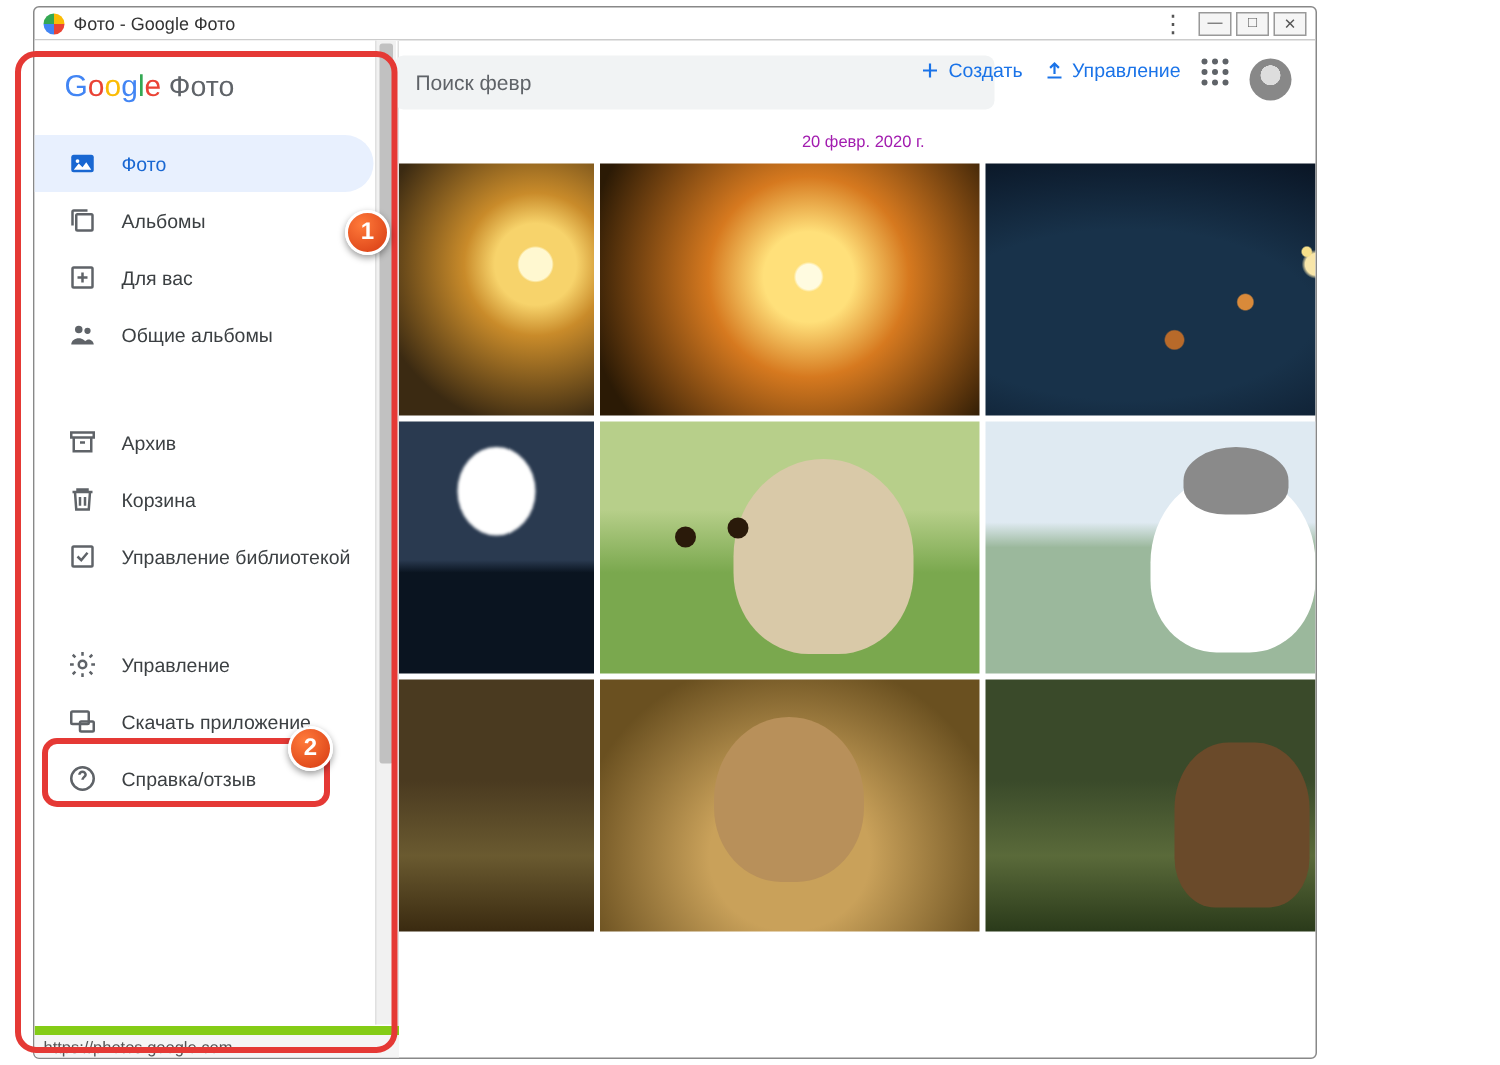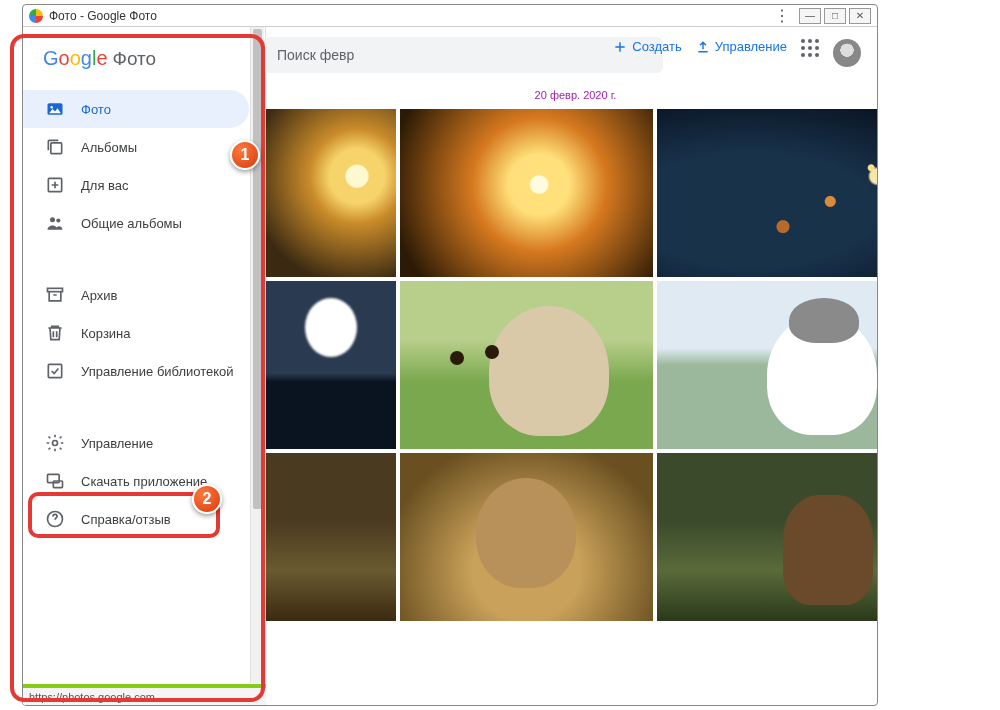--- a/index.html
+++ b/index.html
@@ -50,21 +50,21 @@
 .r3 .p2::after { content:""; position:absolute; left:30%; top:15%; width:100px; height:110px; background:#b8905a; border-radius:50% 50% 45% 45%; }
 .r3 .p3 { flex: 0 0 315px; background: linear-gradient(#3a4a2a 0 40%, #5a6a3a 70%, #2a3a1a 100%); position:relative; }
 .r3 .p3::after { content:""; position:absolute; left:40%; top:25%; width:90px; height:110px; background:#6a4a2a; border-radius:40% 40% 30% 30%; }
 .scrollbar { position: absolute; right: 1px; top: 0; width: 14px; bottom: 22px; background: #f1f1f1; border-left: 1px solid #e0e0e0; }
 .sb-thumb { position: absolute; left: 2px; right: 2px; top: 2px; height: 480px; background: #c1c1c1; border-radius: 2px; }
 .hi-1 { position: absolute; left: 10px; top: 34px; width: 255px; height: 668px; border: 4px solid #e53935; border-radius: 14px; pointer-events: none; }
 .hi-2 { position: absolute; left: 28px; top: 492px; width: 192px; height: 46px; border: 4px solid #e53935; border-radius: 10px; pointer-events: none; }
 .badge { position: absolute; width: 30px; height: 30px; border-radius: 50%; background: radial-gradient(circle at 35% 30%, #ff7a3a, #d63a12); border: 2px solid #fff; box-shadow: 0 2px 5px rgba(0,0,0,.4); color: #fff; font-weight: bold; font-size: 16px; display: flex; align-items: center; justify-content: center; }
 .b1 { left: 230px; top: 140px; }
 .b2 { left: 192px; top: 484px; }
-.statusbar { position: absolute; left: 0; bottom: 0; height: 21px; border-top: 4px solid #84cc16; font-size: 11px; color: #555; padding: 3px 6px; background: #f5f5f5; width: 243px; }
+.statusbar { position: absolute; left: 0; bottom: 0; height: 21px; border-top: 6px solid #84cc16; font-size: 11px; color: #555; padding: 3px 6px; background: #f5f5f5; width: 243px; }
 .brand-sub { margin-left: 1px; }
 svg { display: block; }
 </style>
 </head>
 <body>
 
 <div class="window">
   <div class="titlebar">
     <div class="tb-icon"></div>
     <span>Фото - Google Фото</span>

